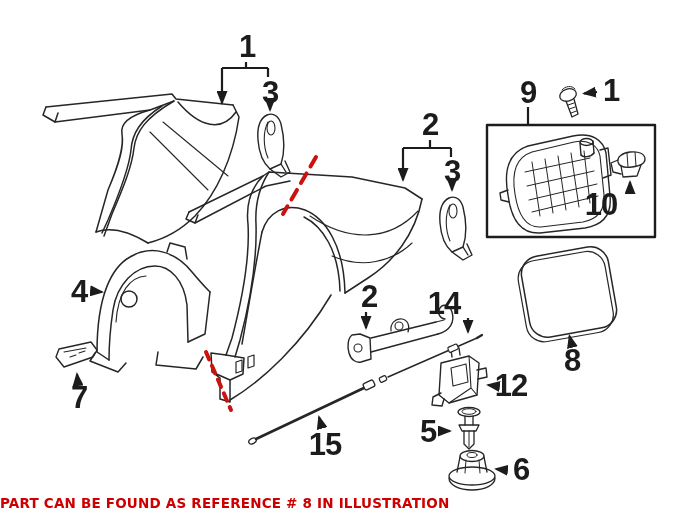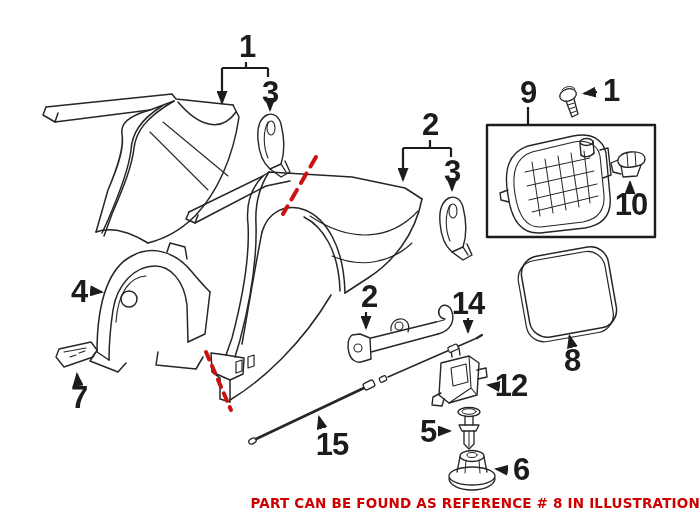--- a/index.html
+++ b/index.html
@@ -19,21 +19,21 @@
     color:#1c1c1c;
     line-height:1;
     letter-spacing:-1px;
     white-space:nowrap;
     user-select:none;
   }
   .footer-note{
     position:absolute;
     left:0;right:0;
     top:495px;
-    text-align:right;
+    text-align:left;
     font-family:"DejaVu Sans", "Liberation Sans", sans-serif;
     font-weight:bold;
     font-size:13.5px;
     color:#cc0000;
     letter-spacing:0.2px;
   }
 </style>
 </head>
 <body>
 
@@ -237,22 +237,22 @@
 <div class="callout" style="left:247px;top:46px;">1</div>
 <div class="callout" style="left:430px;top:124px;">2</div>
 <div class="callout" style="left:270px;top:92px;">3</div>
 <div class="callout" style="left:452px;top:171px;">3</div>
 <div class="callout" style="left:79px;top:291px;">4</div>
 <div class="callout" style="left:428px;top:431px;">5</div>
 <div class="callout" style="left:521px;top:469px;">6</div>
 <div class="callout" style="left:79px;top:397px;">7</div>
 <div class="callout" style="left:572px;top:360px;">8</div>
 <div class="callout" style="left:528px;top:92px;">9</div>
-<div class="callout" style="left:631px;top:204px;">10</div>
+<div class="callout" style="left:601px;top:204px;">10</div>
 <div class="callout" style="left:611px;top:90px;">1</div>
 <div class="callout" style="left:511px;top:385px;">12</div>
 <div class="callout" style="left:369px;top:296px;">2</div>
-<div class="callout" style="left:468px;top:303px;">14</div>
-<div class="callout" style="left:332px;top:444px;">15</div>
+<div class="callout" style="left:444px;top:303px;">14</div>
+<div class="callout" style="left:325px;top:444px;">15</div>
 
 <div class="footer-note">PART CAN BE FOUND AS REFERENCE # 8 IN ILLUSTRATION</div>
 
 </div>
 
 </body></html>

